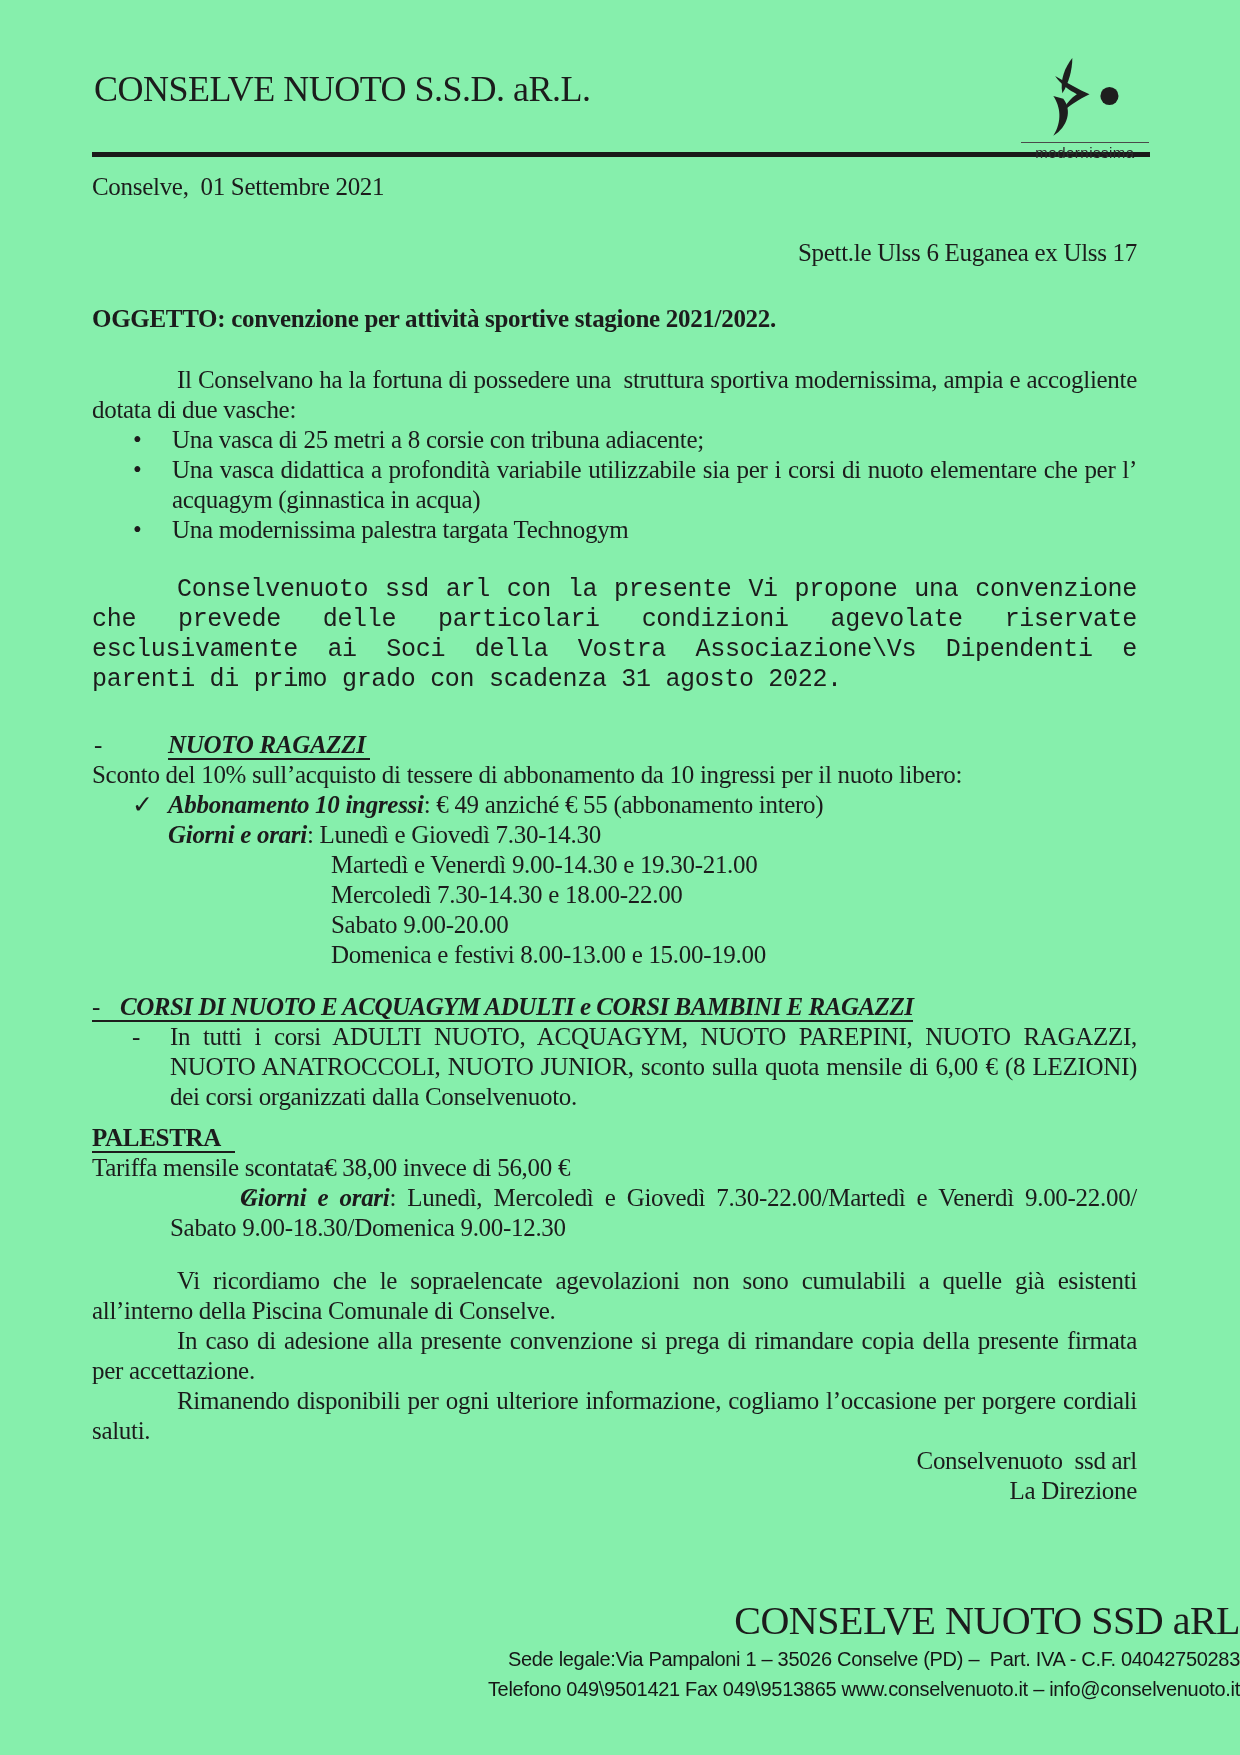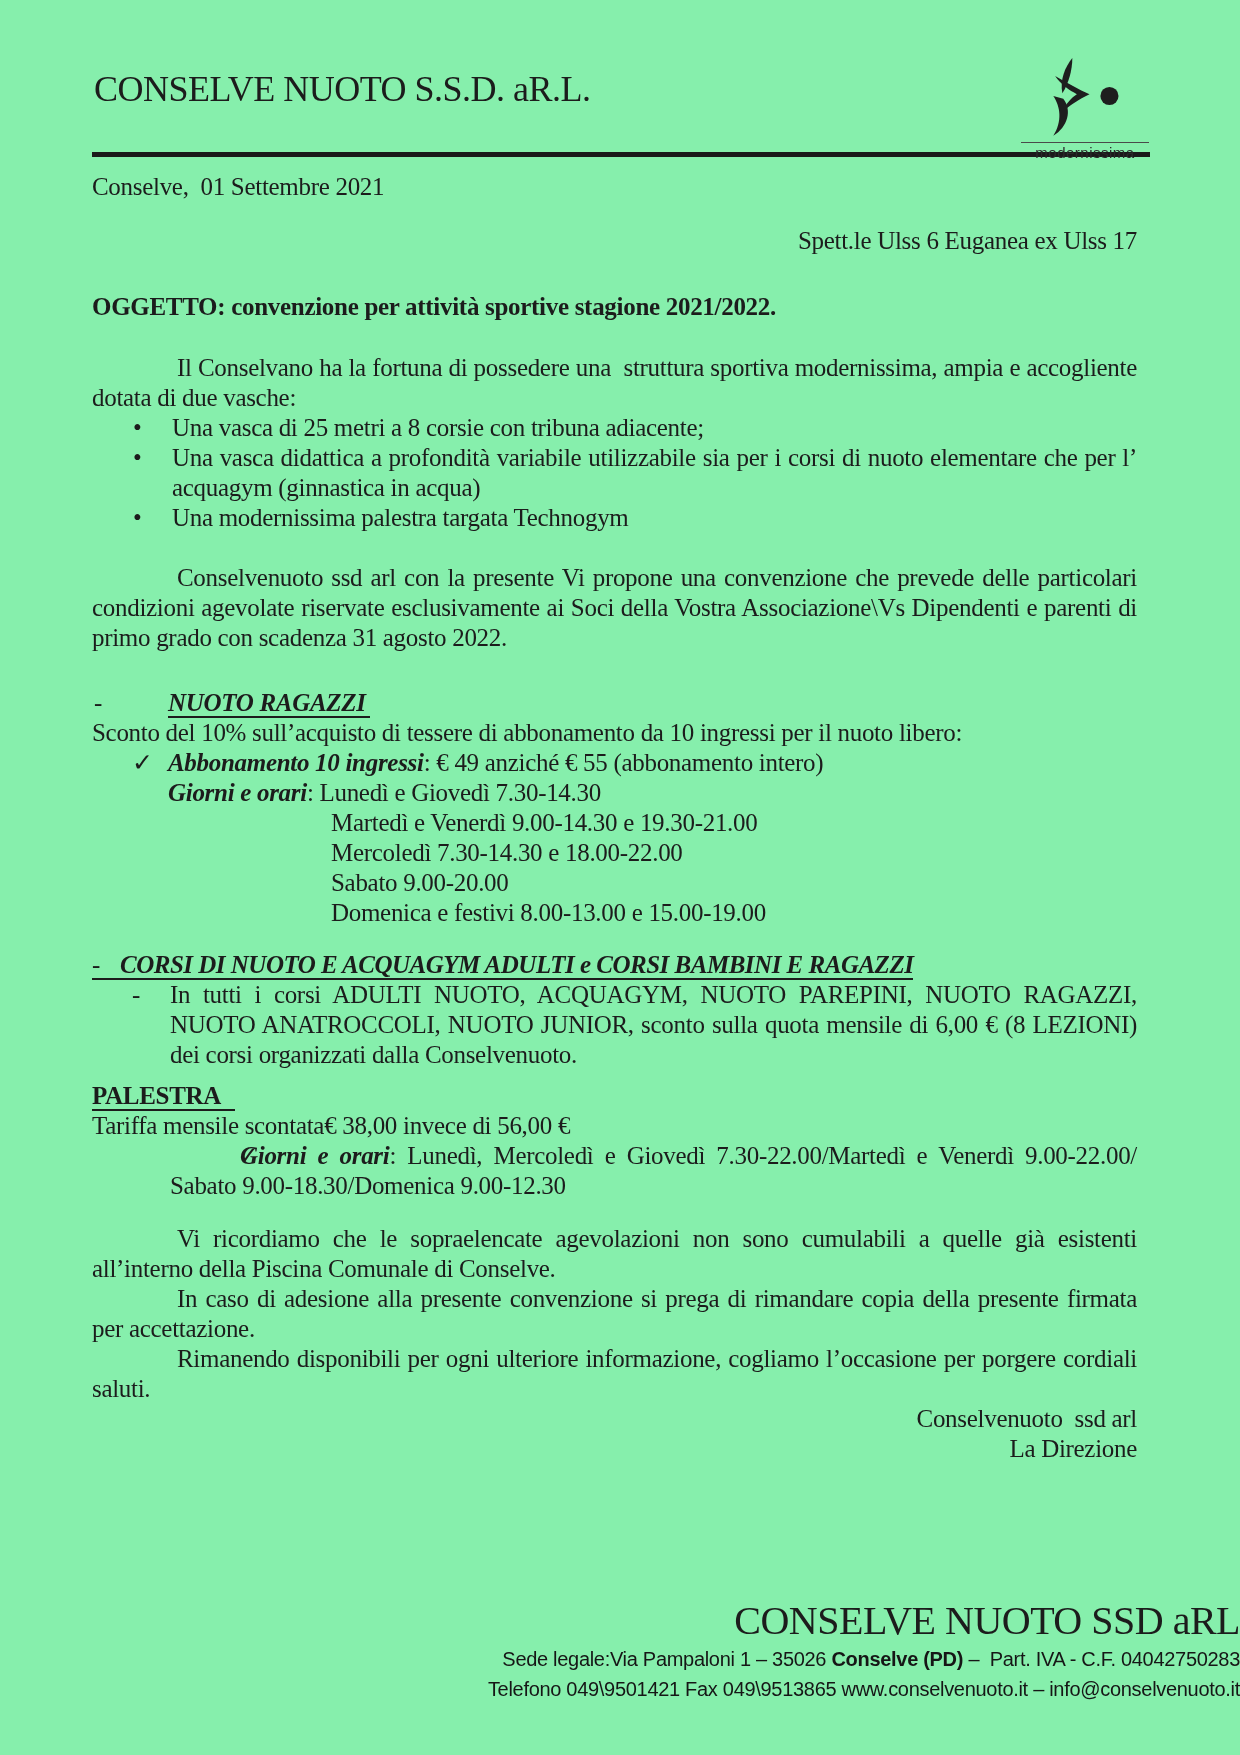--- a/index.html
+++ b/index.html
@@ -19,26 +19,26 @@
   .company-title{font-size:36px;font-weight:400;letter-spacing:-0.5px;margin:16px 0 0 2px;white-space:nowrap;}
   .logo{margin-right:-12px;text-align:center;width:128px;}
   .logo svg{display:block;margin:0 auto -2px auto;}
   .logo-caption{
     font-family:"Liberation Sans","DejaVu Sans",sans-serif;
     font-size:15px;line-height:17px;letter-spacing:0.5px;color:#2a2a2a;
     border-top:1.5px solid #4a4a4a;padding-top:1px;white-space:nowrap;
   }
   .rule{border:none;border-top:5px solid #1a1a1a;margin:0 -13px 0 0;}
   .date-line{margin-top:15px;}
-  .recipient{margin-top:24px;text-align:right;}
+  .recipient{margin-top:36px;text-align:right;}
   .subject{margin-top:36px;font-weight:700;}
   
   .para{text-align:justify;text-indent:85px;}
   .p-intro{margin-top:31px;}
-  .p-proposal{margin-top:30px;}
+  .p-proposal{margin-top:30px;font-family:Liberation Mono, monospace;}
   
   .b-item{position:relative;padding-left:80px;text-align:justify;}
   .b-item .marker{position:absolute;left:41px;top:0;}
   
   .sec-head{position:relative;padding-left:76px;}
   .sec-head-nl{margin-top:35px;}
   .sec-head .dash{position:absolute;left:2px;top:0;}
   .sec-title{font-weight:700;font-style:italic;border-bottom:2px solid #1c1c1c;padding-right:4px;}
   .corsi-head{position:relative;margin-top:22px;}
   .corsi-u{border-bottom:2px solid #1c1c1c;}
@@ -56,21 +56,21 @@
   .corsi-item .dash{position:absolute;left:40px;top:0;}
   .closing{margin-top:23px;}
   .signature{text-align:right;}
   
   .footer{position:absolute;left:12px;right:0;top:1606px;text-align:right;}
   .footer-title{font-size:40px;letter-spacing:-0.5px;}
   .footer-lines{
     font-family:"Liberation Sans","DejaVu Sans",sans-serif;
     font-size:20px;line-height:30px;margin-top:8px;color:#161616;
   }
-  .fb{font-weight:700;}
+  .fb{font-weight:400;}
 </style>
 </head>
 <body>
 
 <div class="page">
   <div class="content">
 
     <div class="header-row">
       <div class="company-title">CONSELVE NUOTO S.S.D. aR.L.</div>
       <div class="logo">

